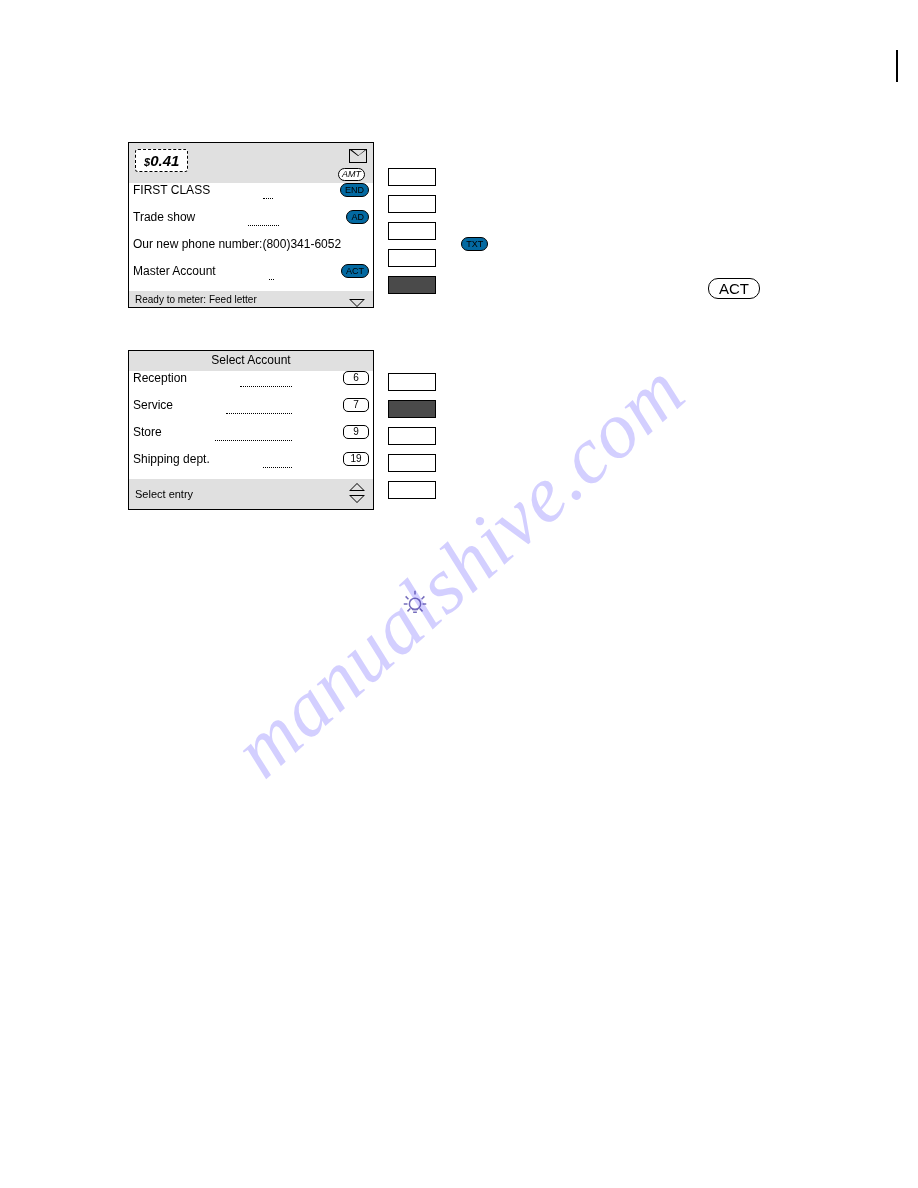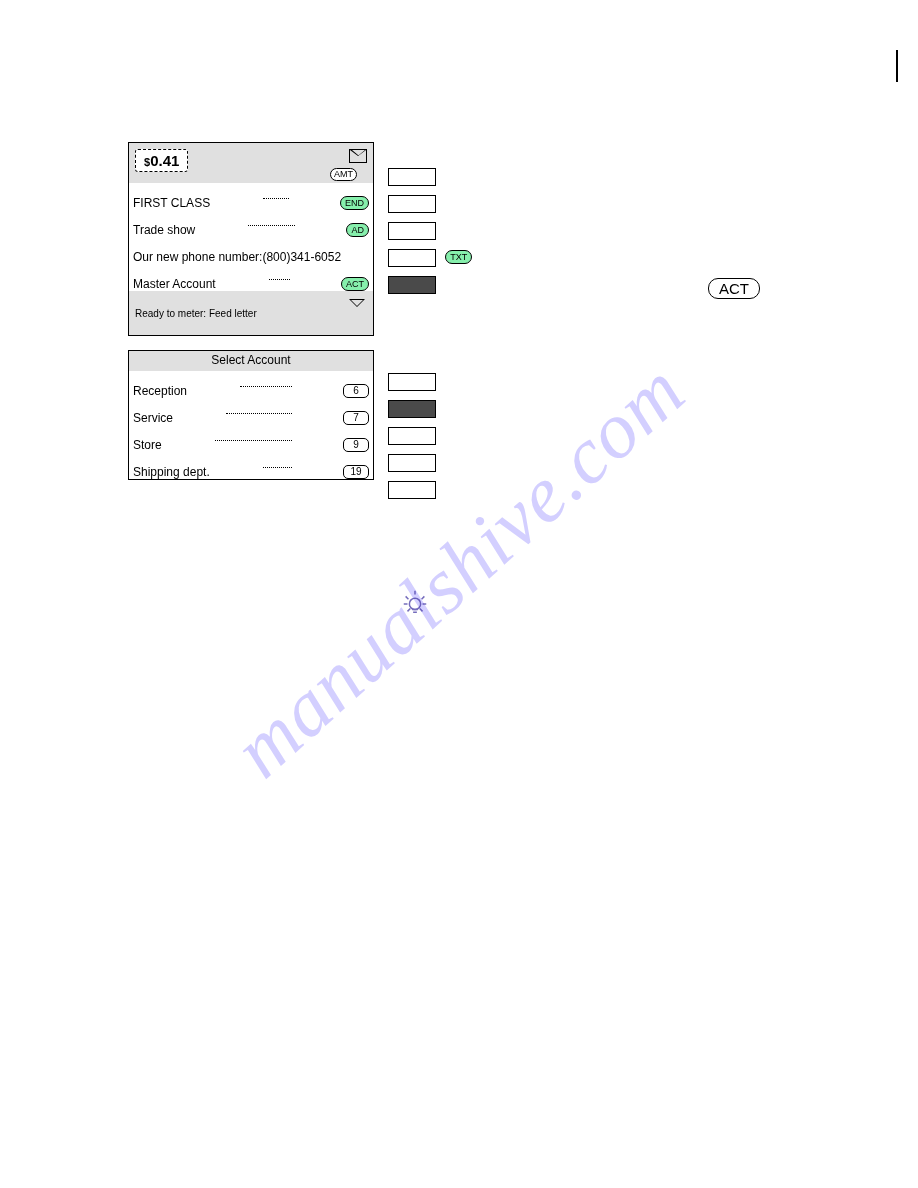--- a/index.html
+++ b/index.html
@@ -29,20 +29,21 @@
     width: 244px;
     border: 1.4px solid #000;
     background: #fff;
     font-size: 12px;
   }
   .screen1 { top: 142px; }
   .header {
     background: #e0e0e0;
     height: 40px;
     position: relative;
+    font-style: italic;
   }
   .amountbox {
     position: absolute;
     left: 6px;
     top: 6px;
     border: 1px dashed #000;
     border-radius: 3px;
     padding: 2px 8px;
     font-size: 15px;
     background: #fff;
@@ -68,36 +69,36 @@
   .envelope::after {
     content: "";
     position: absolute;
     left: 1.5px; right:1.5px; top: 0;
     border-left: 6.5px solid transparent;
     border-right: 6.5px solid transparent;
     border-top: 5px solid #e0e0e0;
   }
   .amt-pill {
     position: absolute;
-    right: 16px;
+    right: 8px;
     bottom: 2px;
     border: 1px solid #000;
     border-radius: 7px;
     font-size: 9px;
     padding: 0 3px;
     line-height: 11px;
     background: #fff;
   }
   .row {
     position: relative;
     height: 27px;
     border-top: 0;
     padding: 0 4px;
     display: flex;
-    align-items: flex-end;
+    align-items: flex-start;
     gap: 48px;
   }
   .row .label {
     white-space: nowrap;
     z-index: 2;
     background: #fff;
     padding-right: 2px;
   }
   .row .dots {
     flex: 1;
@@ -107,41 +108,42 @@
     align-self: center;
     position: relative;
     top: 2px;
   }
   .row .pill {
     border: 1px solid #000;
     border-radius: 7px;
     font-size: 9px;
     padding: 0 4px;
     line-height: 12px;
-    background: #86efac;
+    background: #0369a1;
     z-index:2;
+    margin-left:16px;
   }
   .row .numpill {
     border: 1px solid #000;
     border-radius: 5px;
     font-size: 10px;
     padding: 0 5px;
     line-height: 12px;
     min-width: 14px;
     text-align: center;
     background: #fff;
     z-index:2;
   }
   .footer {
     background: #e0e0e0;
-    height: 32px;
+    height: 16px;
     font-size: 10px;
     display: flex;
     align-items: center;
-    padding: 6px 6px;
+    padding: 0 6px;
     position: relative;
   }
   .arrow-down {
     position: absolute;
     right: 8px;
     top: 8px;
     width: 0; height: 0;
     border-left: 8px solid transparent;
     border-right: 8px solid transparent;
     border-top: 8px solid #000;
@@ -302,20 +304,25 @@
       <span class="label">Store</span>
       <span class="dots"></span>
       <span class="numpill">9</span>
     </div>
     <div class="row">
       <span class="label">Shipping dept.</span>
       <span class="dots"></span>
       <span class="numpill">19</span>
     </div>
 
+    <div class="footer2">
+      <span>Select entry</span>
+      <span class="arrow-up"></span>
+      <span class="arrow-down"></span>
+    </div>
   </div>
 
   <div class="softkey" style="top:373px"></div>
   <div class="softkey filled" style="top:400px"></div>
   <div class="softkey" style="top:427px"></div>
   <div class="softkey" style="top:454px"></div>
   <div class="softkey" style="top:481px"></div>
 
   <div class="bulb">
     <svg viewBox="0 0 32 32" fill="none" stroke="currentColor" stroke-width="1.6">

